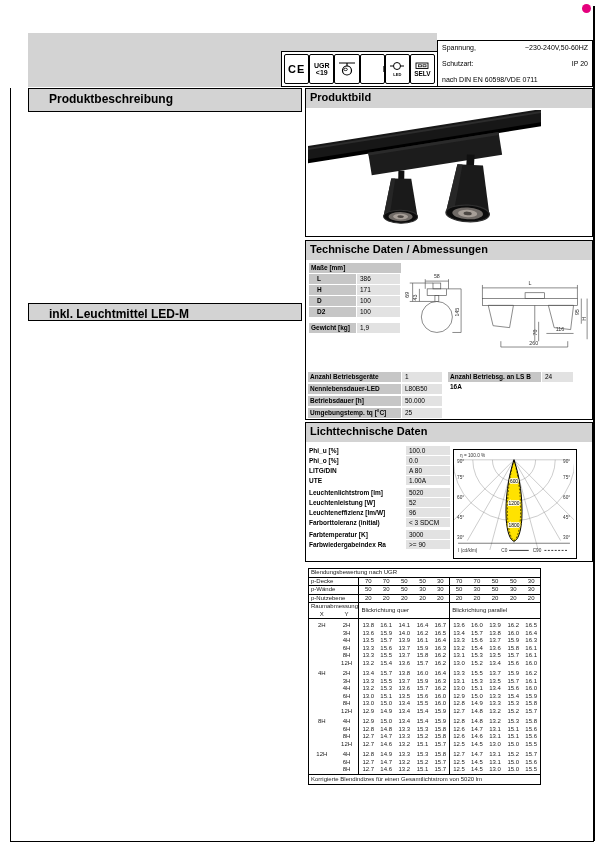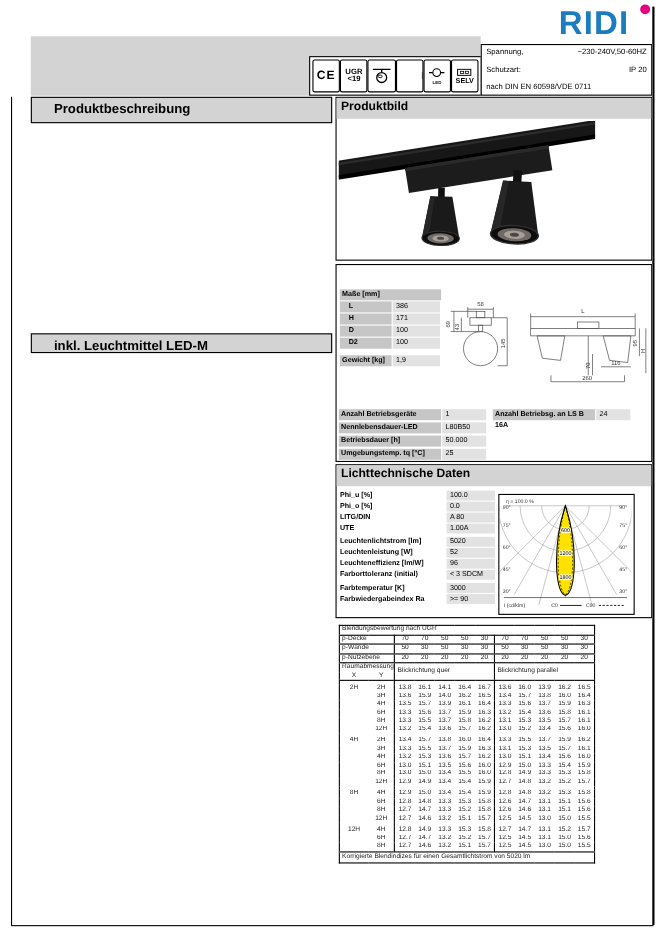--- a/index.html
+++ b/index.html
@@ -71,21 +71,20 @@
 </head>
 <body>
 
 <div id="page">
 
   <div class="abs frame" style="left:593px;top:6px;width:1.5px;height:835px;"></div>
   <div class="abs frame" style="left:10px;top:88px;width:1px;height:753px;"></div>
   <div class="abs frame" style="left:10px;top:841px;width:584px;height:1px;"></div>
 
   <div class="abs" id="logo">
-    <span class="word">RIDI</span>
     <span class="dot"></span>
   </div>
 
   <div class="abs" id="banner"></div>
 
   <div class="abs" id="badges">
     <div class="badge">
       <span class="big">CE</span>
     </div>
     <div class="badge">
@@ -166,20 +165,21 @@
           <ellipse cx="0" cy="46" rx="17" ry="6.5" fill="#0c0c0c" stroke="#303030" stroke-width="1"></ellipse>
           <ellipse cx="0" cy="46" rx="12" ry="4.6" fill="#6f6a66"></ellipse>
           <ellipse cx="0" cy="46" rx="7.5" ry="2.9" fill="#a79f98"></ellipse>
           <ellipse cx="0" cy="46" rx="3.2" ry="1.4" fill="#4c4743"></ellipse>
         </g>
       </g>
     </svg>
   </div>
 
   <div class="abs secbox" id="box-tech">
+    <div class="sec-head">Technische Daten / Abmessungen</div>
 
     <div class="abs" id="masse">
       <div class="m-head">Maße [mm]</div>
       <div>
           <div class="m-row">
             <div class="m-label">L</div>
             <div class="m-value">386</div>
           </div>
           <div class="m-row">
             <div class="m-label">H</div>

